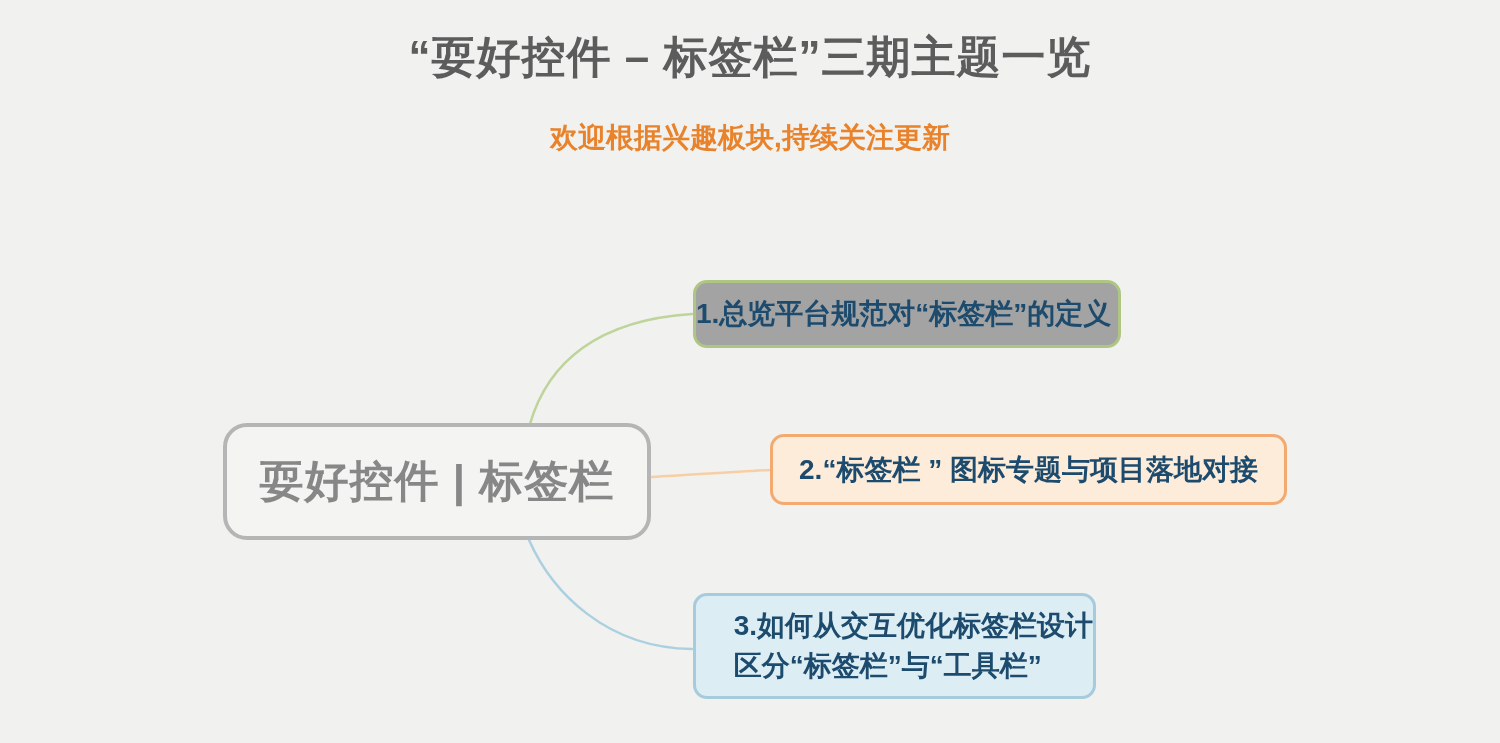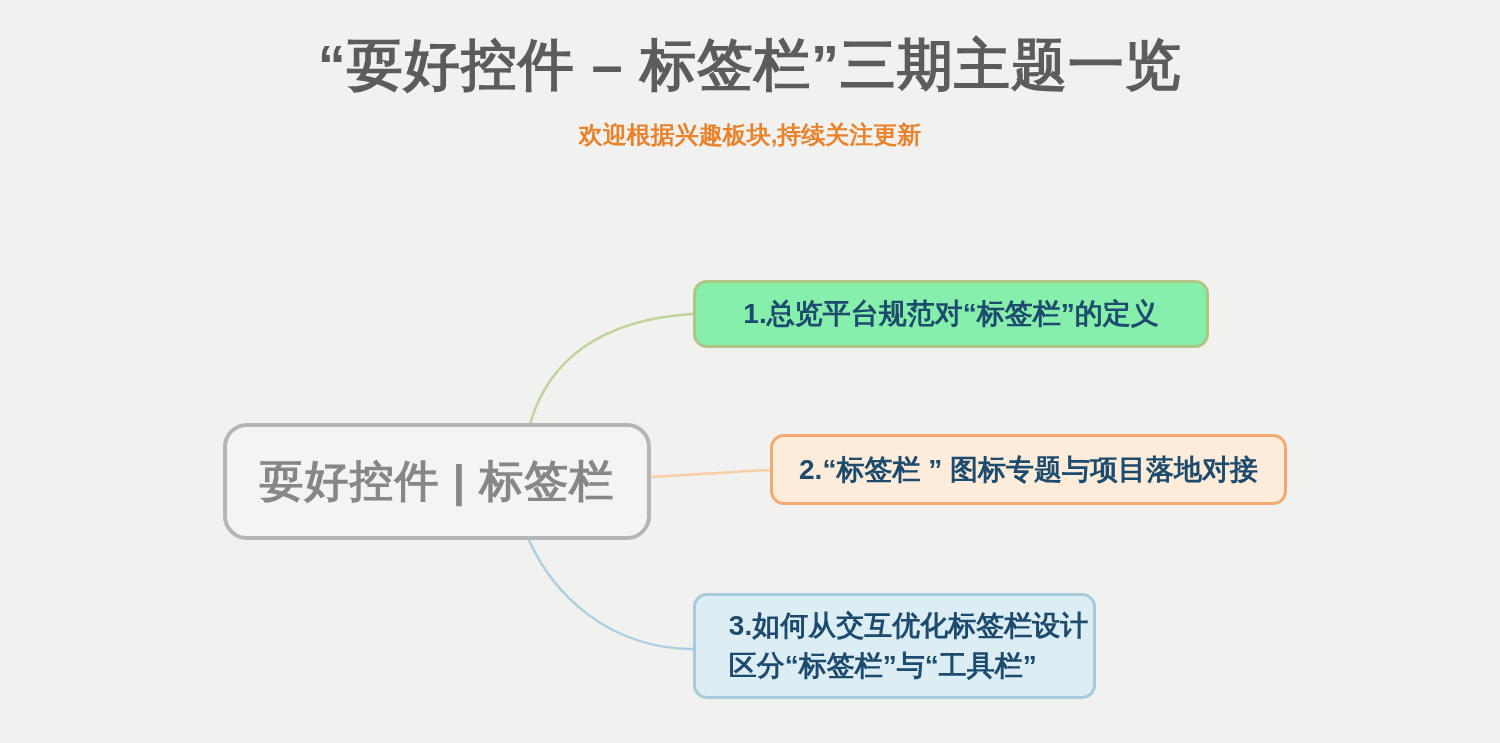--- a/index.html
+++ b/index.html
@@ -14,32 +14,32 @@
     width: 1500px;
     height: 743px;
     background: #f1f1ef;
   }
   .page-title {
     position: absolute;
     top: 28px;
     left: 0;
     width: 100%;
     text-align: center;
-    font-size: 56px;
+    font-size: 44px;
     font-weight: bold;
     color: #5c5c5c;
     letter-spacing: 1px;
   }
   .page-subtitle {
     position: absolute;
     top: 119px;
     left: 0;
     width: 100%;
     text-align: center;
-    font-size: 24px;
+    font-size: 28px;
     font-weight: 600;
     color: #e8832c;
   }
   .connectors {
     position: absolute;
     left: 0;
     top: 0;
     width: 1500px;
     height: 743px;
     z-index: 1;
@@ -66,44 +66,44 @@
   }
   .branch {
     border-radius: 14px;
     font-size: 28px;
     font-weight: 600;
     color: #1d4b6e;
   }
   .branch-1 {
     left: 693px;
     top: 280px;
-    width: 516px;
+    width: 428px;
     height: 68px;
-    background: #86efac;
+    background: #a3a3a3;
     border: 3px solid #afc584;
-    justify-content: center;
+    justify-content: flex-start;
   }
   .branch-2 {
     left: 770px;
     top: 434px;
     width: 517px;
     height: 71px;
     background: #fdecd9;
     border: 3px solid #f3aa70;
     justify-content: center;
     align-items: center;
   }
   .branch-3 {
     left: 693px;
     top: 593px;
     width: 403px;
     height: 106px;
     background: #dcedf4;
     border: 3px solid #a5cbdc;
-    justify-content: center;
+    justify-content: flex-end;
     padding-left: 28px;
     line-height: 40px;
     white-space: pre-line;
   }
 </style>
 </head>
 <body>
 
 <div class="stage">
 

